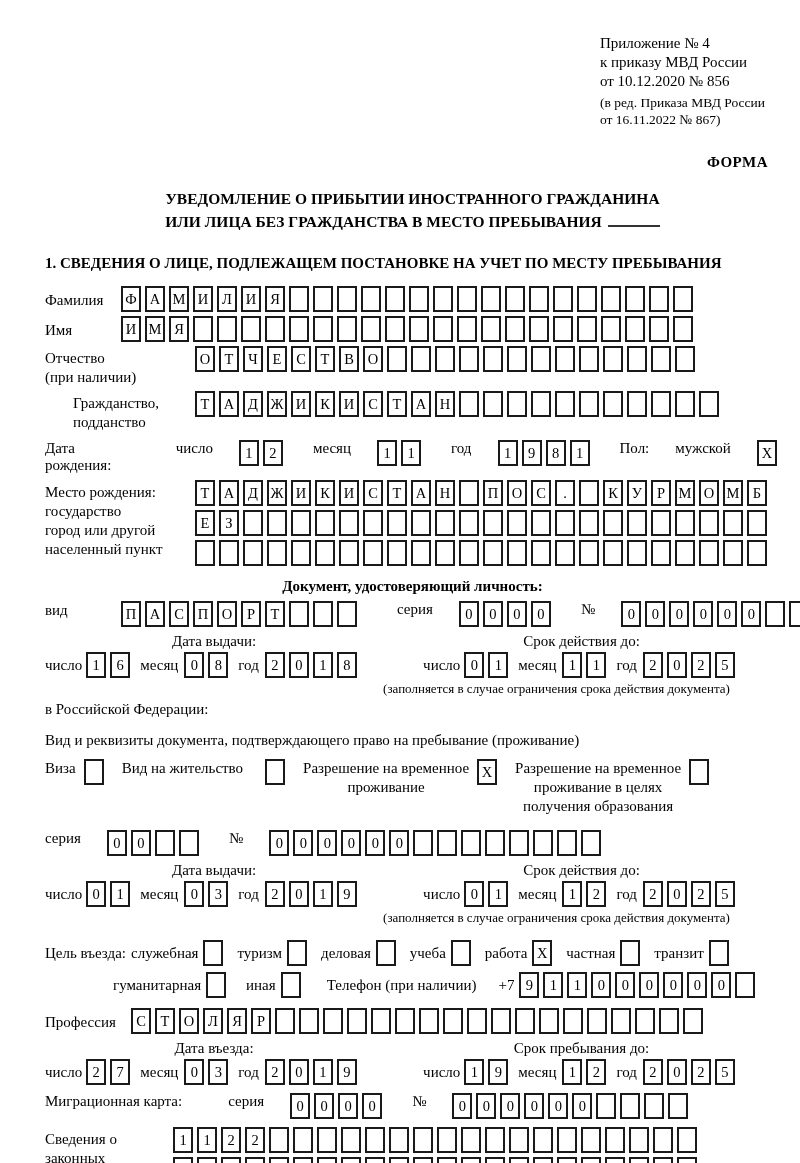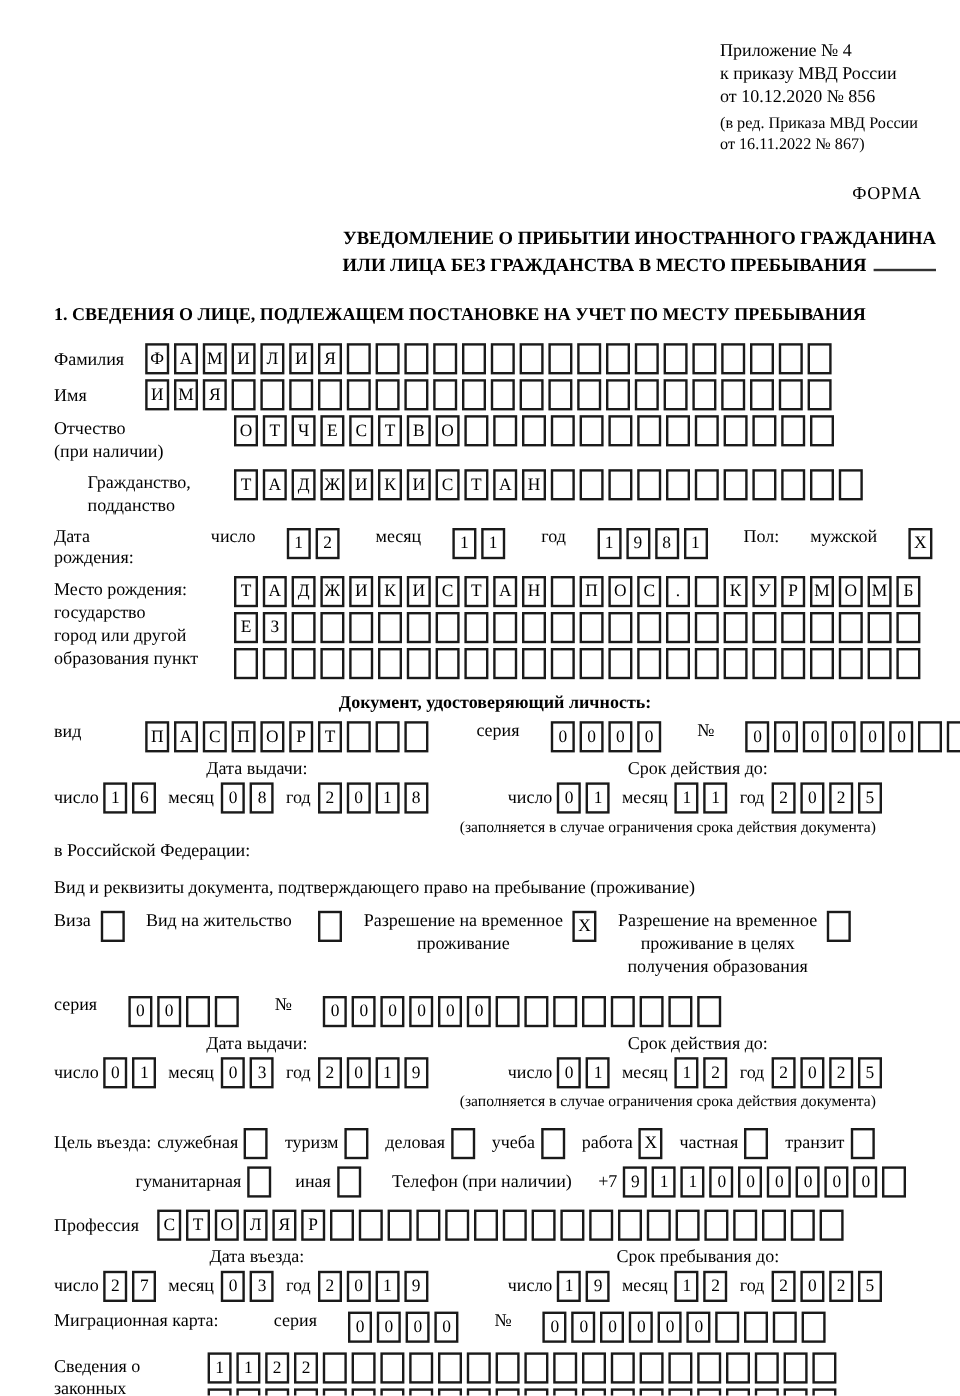--- a/index.html
+++ b/index.html
@@ -7,23 +7,23 @@
   body {
     width:800px; height:1163px; background:#ffffff; color:#000;
     font-family:"Liberation Serif","DejaVu Serif",serif;
     font-size:15px; overflow:hidden;
   }
   .page { padding:34px 20px 0 45px; }
 
   
   .appendix { width:200px; margin-left:555px; line-height:19px; }
   .appendix .rev { font-size:13.5px; line-height:17px; margin-top:3px; }
-  .form-label { text-align:right; font-weight:normal; margin:26px 12px 0 0; letter-spacing:.5px; }
-
-  .title { text-align:right; font-weight:bold; font-size:15.5px; line-height:23px; margin-top:16px; }
+  .form-label { text-align:right; font-weight:bold; margin:26px 12px 0 0; letter-spacing:.5px; }
+
+  .title { text-align:center; font-weight:bold; font-size:15.5px; line-height:23px; margin-top:16px; }
   .blank-line { display:inline-block; width:52px; border-bottom:2px solid #333; height:14px; margin-left:6px; }
   .sec-heading { font-weight:bold; margin-top:22px; margin-bottom:14px; }
 
   .cbox {
     display:inline-flex; flex:0 0 auto; align-items:center; justify-content:center;
     width:20px; height:26px; border:2px solid #1a1a1a; margin-right:4px;
     font-size:14.5px; background:#fff;
   }
   .boxes { display:flex; flex:0 0 auto; }
   .row { display:flex; align-items:flex-start; margin-bottom:4px; }
@@ -237,21 +237,21 @@
           <span class="cbox"></span>
         </span>
     </div>
   </div>
 
   <div class="row" style="margin-top:6px">
     <div class="lbl w150">
       <div>Место рождения:</div>
       <div>государство</div>
       <div>город или другой</div>
-      <div>образования пункт</div>
+      <div>населенный пункт</div>
     </div>
     <div class="stackrows">
       <div class="boxes">
           <span class="cbox">Т</span>
           <span class="cbox">А</span>
           <span class="cbox">Д</span>
           <span class="cbox">Ж</span>
           <span class="cbox">И</span>
           <span class="cbox">К</span>
           <span class="cbox">И</span>

